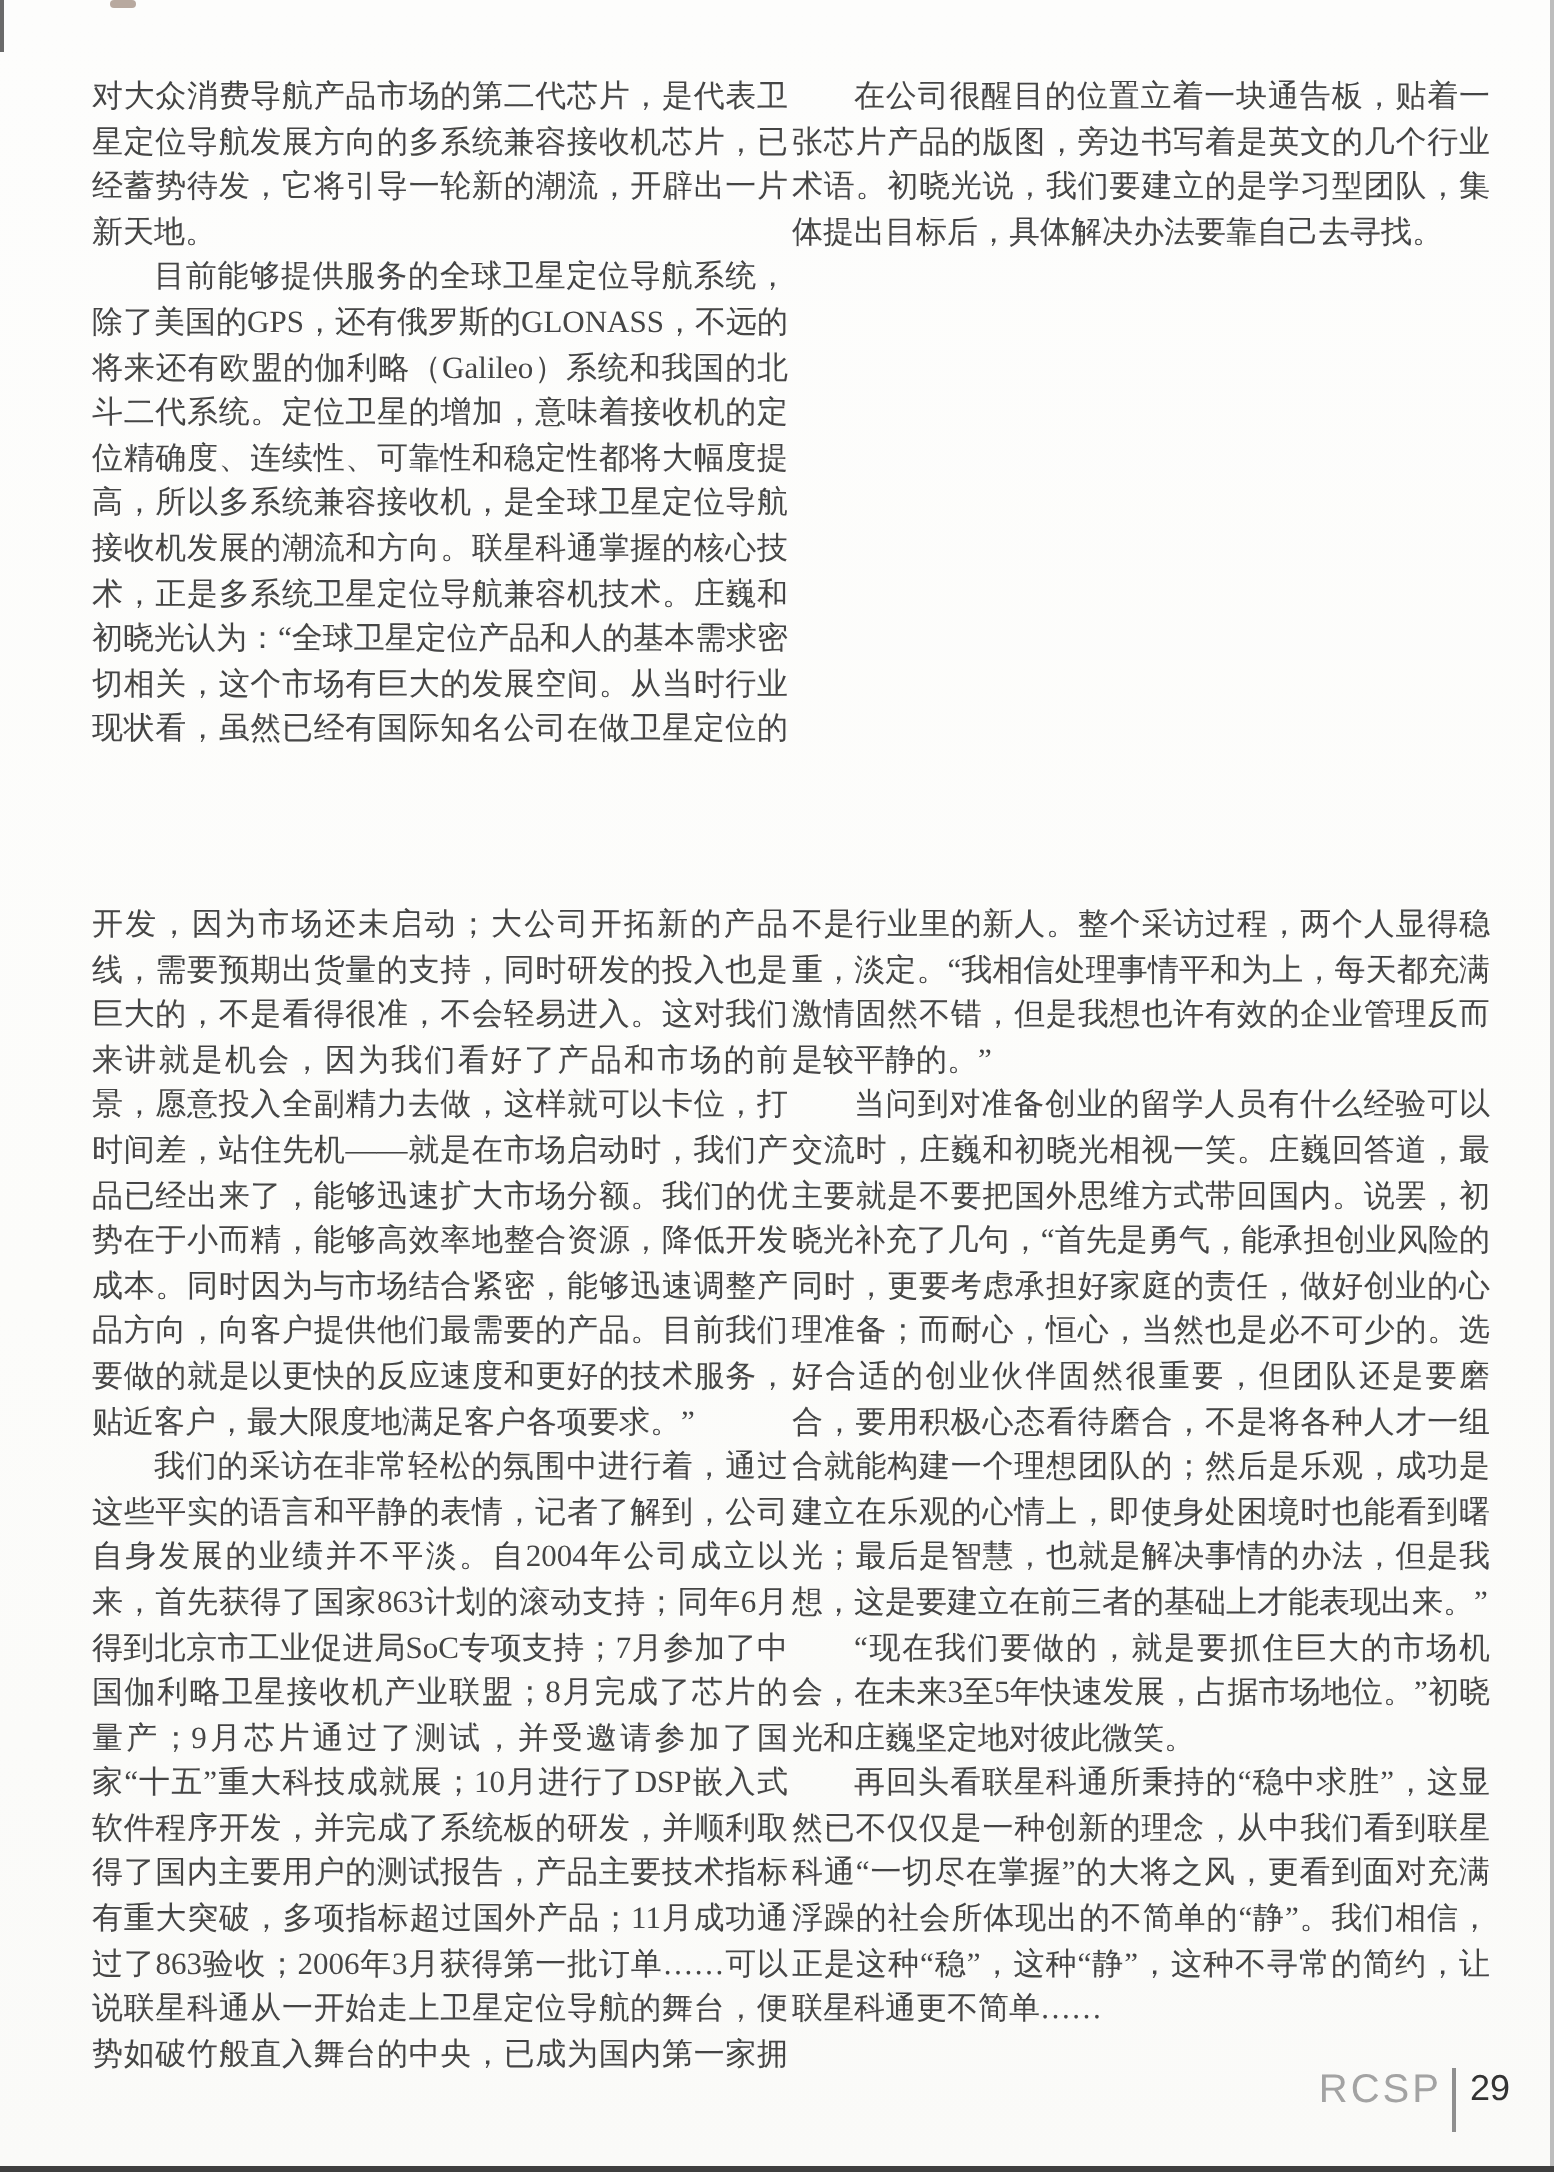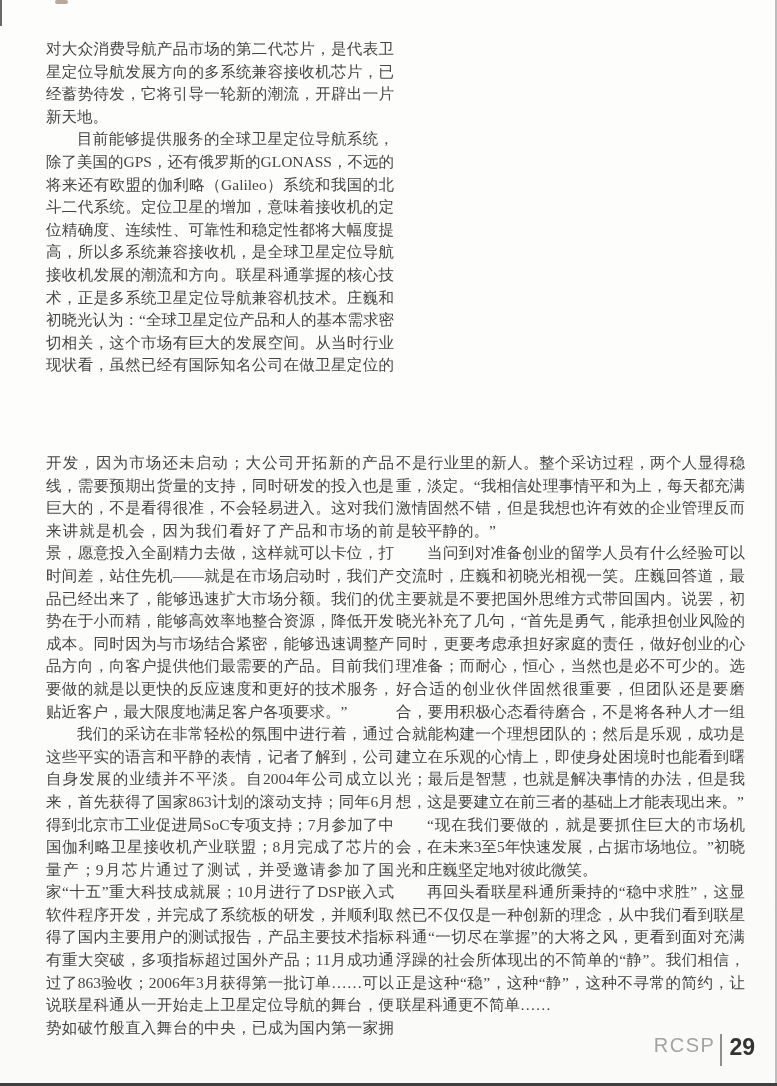--- a/index.html
+++ b/index.html
@@ -72,38 +72,39 @@
     letter-spacing: 1.5px;
     font-weight: 400;
   }
   .footer .divider {
     width: 2px; height: 32px;
     background: #8f8f8f;
     margin: 0 7px 0 5px;
   }
   .footer .pageno {
     color: #333333;
-    font-size: 23px;
-    font-weight: 700;
+    font-size: 18px;
+    font-weight: 400;
   }
 </style>
 </head>
 <body>
 
 <div class="page">
 
   <div class="tick-top-left"></div>
   <div class="smudge-top"></div>
 
   <section class="col col-left-top">
     <p class="no-indent">对大众消费导航产品市场的第二代芯片，是代表卫星定位导航发展方向的多系统兼容接收机芯片，已经蓄势待发，它将引导一轮新的潮流，开辟出一片新天地。</p>
     <p>目前能够提供服务的全球卫星定位导航系统，除了美国的GPS，还有俄罗斯的GLONASS，不远的将来还有欧盟的伽利略（Galileo）系统和我国的北斗二代系统。定位卫星的增加，意味着接收机的定位精确度、连续性、可靠性和稳定性都将大幅度提高，所以多系统兼容接收机，是全球卫星定位导航接收机发展的潮流和方向。联星科通掌握的核心技术，正是多系统卫星定位导航兼容机技术。庄巍和初晓光认为：“全球卫星定位产品和人的基本需求密切相关，这个市场有巨大的发展空间。从当时行业现状看，虽然已经有国际知名公司在做卫星定位的芯片设计，但这些公司不一定愿意做多系统芯片的</p>
   </section>
 
   <section class="col col-right-top">
+    <p>在公司很醒目的位置立着一块通告板，贴着一张芯片产品的版图，旁边书写着是英文的几个行业术语。初晓光说，我们要建立的是学习型团队，集体提出目标后，具体解决办法要靠自己去寻找。</p>
   </section>
 
 
   <section class="col col-left-bot">
     <p class="no-indent">开发，因为市场还未启动；大公司开拓新的产品线，需要预期出货量的支持，同时研发的投入也是巨大的，不是看得很准，不会轻易进入。这对我们来讲就是机会，因为我们看好了产品和市场的前景，愿意投入全副精力去做，这样就可以卡位，打时间差，站住先机——就是在市场启动时，我们产品已经出来了，能够迅速扩大市场分额。我们的优势在于小而精，能够高效率地整合资源，降低开发成本。同时因为与市场结合紧密，能够迅速调整产品方向，向客户提供他们最需要的产品。目前我们要做的就是以更快的反应速度和更好的技术服务，贴近客户，最大限度地满足客户各项要求。”</p>
     <p>我们的采访在非常轻松的氛围中进行着，通过这些平实的语言和平静的表情，记者了解到，公司自身发展的业绩并不平淡。自2004年公司成立以来，首先获得了国家863计划的滚动支持；同年6月得到北京市工业促进局SoC专项支持；7月参加了中国伽利略卫星接收机产业联盟；8月完成了芯片的量产；9月芯片通过了测试，并受邀请参加了国家“十五”重大科技成就展；10月进行了DSP嵌入式软件程序开发，并完成了系统板的研发，并顺利取得了国内主要用户的测试报告，产品主要技术指标有重大突破，多项指标超过国外产品；11月成功通过了863验收；2006年3月获得第一批订单……可以说联星科通从一开始走上卫星定位导航的舞台，便势如破竹般直入舞台的中央，已成为国内第一家拥有完全自主知识产权的多系统卫星导航接收终端芯片技术的高科技公</p>
   </section>
 
   <section class="col col-right-bot">
     <p class="no-indent">不是行业里的新人。整个采访过程，两个人显得稳重，淡定。“我相信处理事情平和为上，每天都充满激情固然不错，但是我想也许有效的企业管理反而是较平静的。”</p>

